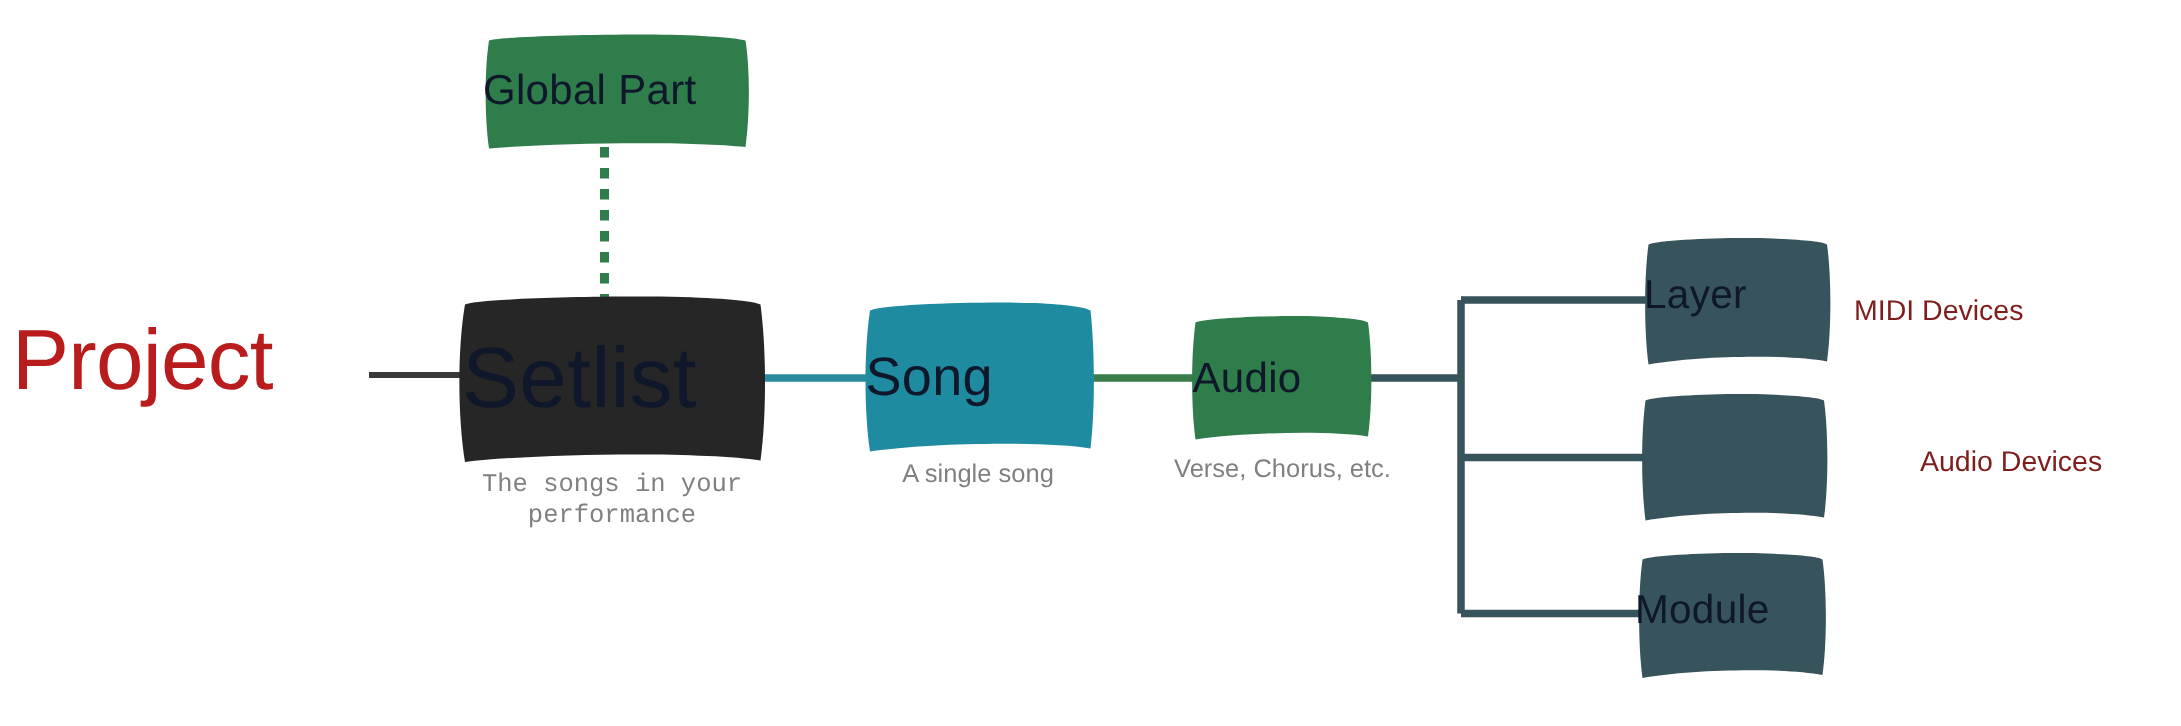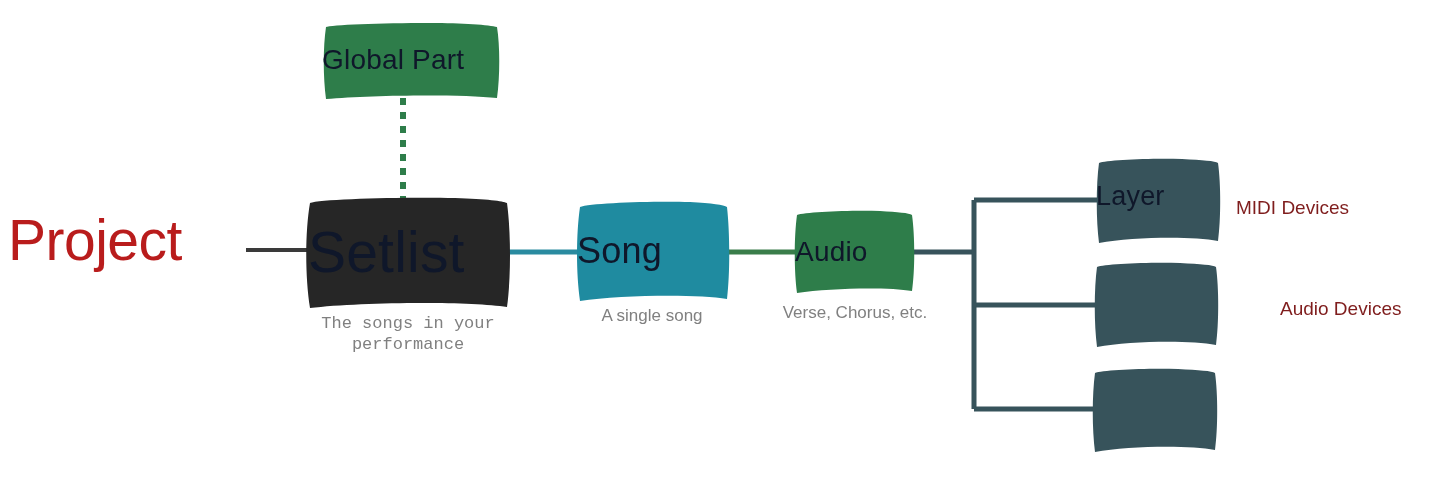--- a/index.html
+++ b/index.html
@@ -133,20 +133,21 @@
              C 1092 429, 1092 395, 1095 373 Z"></path>
   </svg>
 
   <div id="project-title">Project</div>
 
   <div class="node-label lbl-globalpart">Global Part</div>
   <div class="node-label lbl-setlist">Setlist</div>
   <div class="node-label lbl-song">Song</div>
   <div class="node-label lbl-part">Audio</div>
   <div class="node-label lbl-layer">Layer</div>
+  <div class="node-label lbl-module">Module</div>
 
   <div class="caption cap-setlist">The songs in your
 performance</div>
   <div class="caption cap-part">Verse, Chorus, etc.</div>
   <div class="caption cap-song">A single song</div>
 
   <div class="side-label side-midi">MIDI Devices</div>
   <div class="side-label side-audio">Audio Devices</div>
 
 </div>

